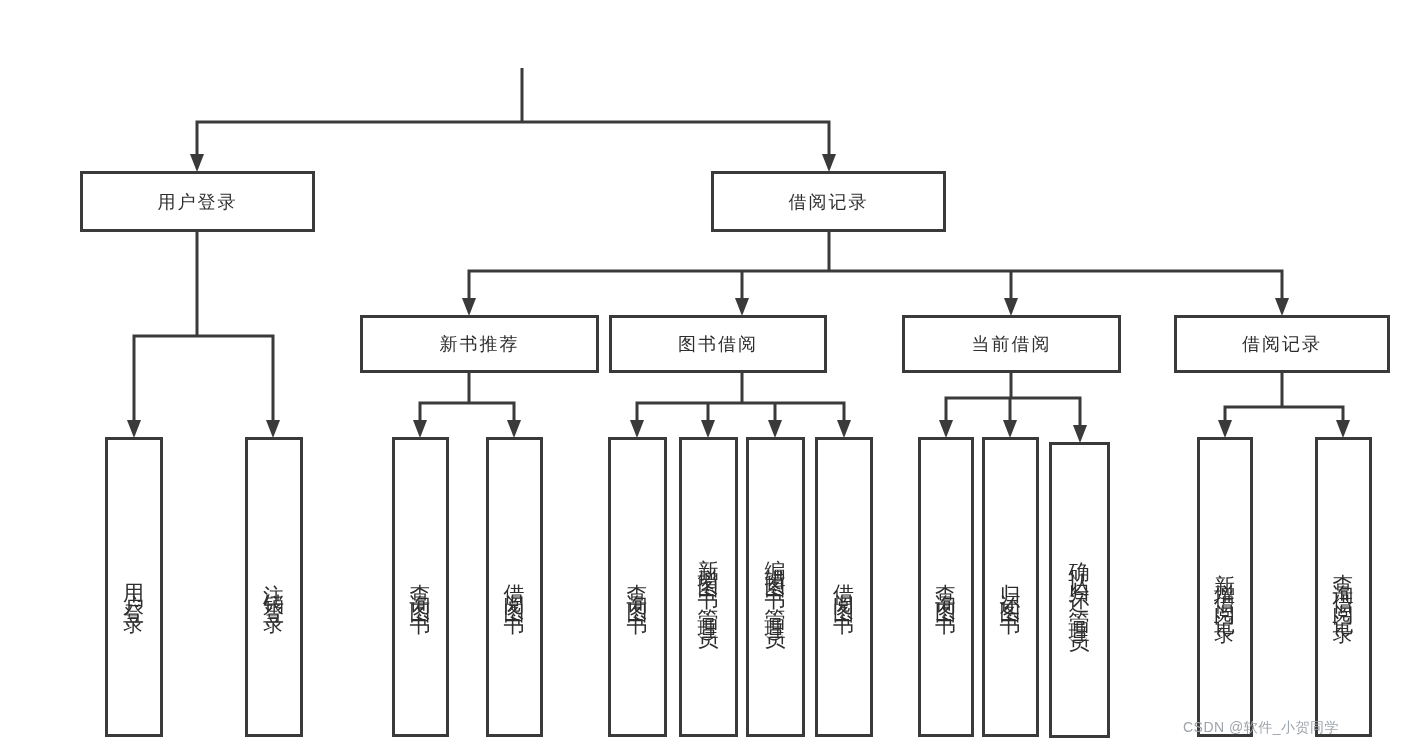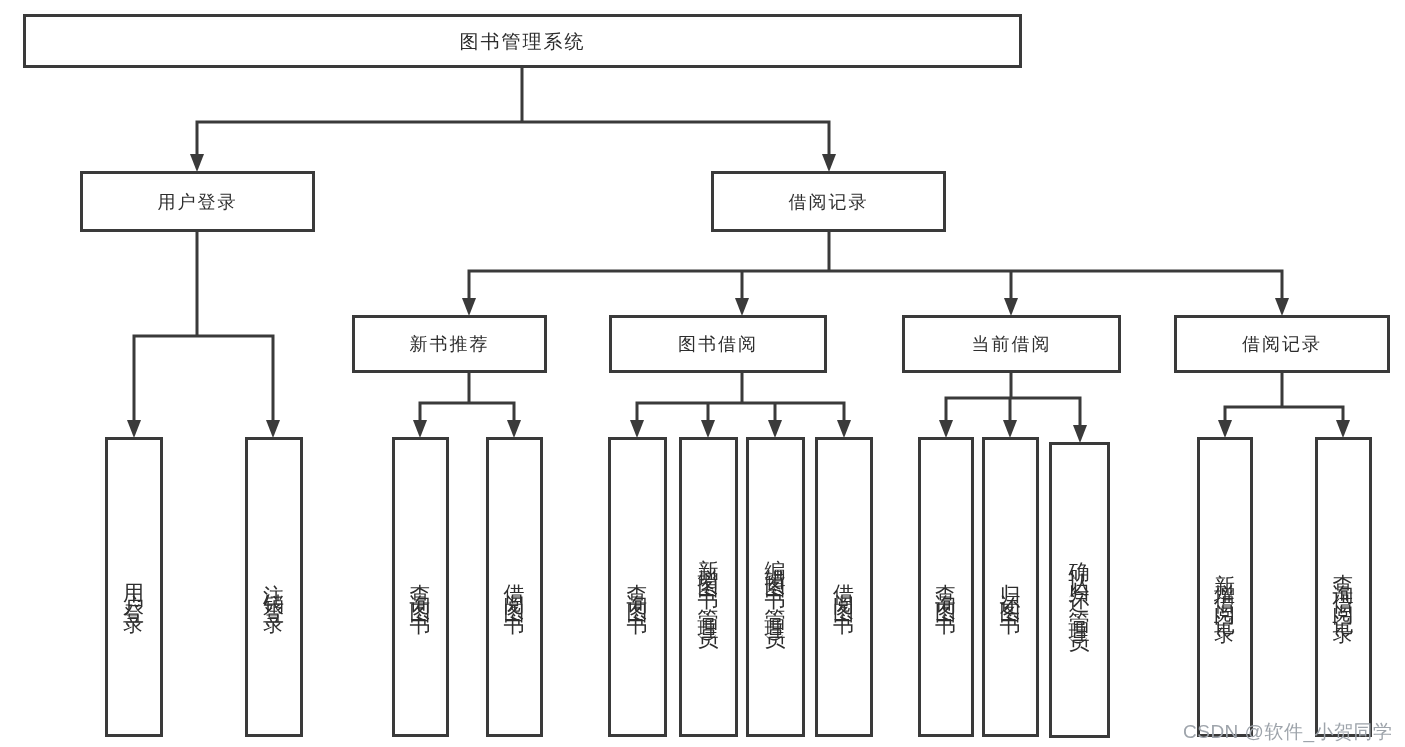--- a/index.html
+++ b/index.html
@@ -26,21 +26,21 @@
     writing-mode:vertical-rl;
     text-orientation:mixed;
     font-size:21px;
     letter-spacing:10px;
     line-height:1;
   }
   .vbox span{display:block;}
   .watermark{
     position:absolute;
     z-index:2;
-    font-size:19px;
+    font-size:14px;
     letter-spacing:0.5px;
     color:#9ea4ab;
     white-space:nowrap;
   }
 </style>
 </head>
 <body>
 
 <div class="stage">
 
@@ -95,32 +95,29 @@
       <polygon points="768,420 782,420 775,438"></polygon>
       <polygon points="837,420 851,420 844,438"></polygon>
       <polygon points="939,420 953,420 946,438"></polygon>
       <polygon points="1003,420 1017,420 1010,438"></polygon>
       <polygon points="1073,425 1087,425 1080,443"></polygon>
       <polygon points="1218,420 1232,420 1225,438"></polygon>
       <polygon points="1336,420 1350,420 1343,438"></polygon>
     </g>
   </svg>
 
-  <div class="box hbox root" style="left:23px;top:14px;width:999px;height:54px">
-    <span>图书管理系统</span>
-  </div>
 
   <div class="box hbox" style="left:80px;top:171px;width:235px;height:61px">
     <span>用户登录</span>
   </div>
   <div class="box hbox" style="left:711px;top:171px;width:235px;height:61px">
     <span>借阅记录</span>
   </div>
 
-  <div class="box hbox" style="left:352px;top:315px;width:195px;height:58px">
+  <div class="box hbox" style="left:360px;top:315px;width:239px;height:58px">
     <span>新书推荐</span>
   </div>
   <div class="box hbox" style="left:609px;top:315px;width:218px;height:58px">
     <span>图书借阅</span>
   </div>
   <div class="box hbox" style="left:902px;top:315px;width:219px;height:58px">
     <span>当前借阅</span>
   </div>
   <div class="box hbox" style="left:1174px;top:315px;width:216px;height:58px">
     <span>借阅记录</span>

